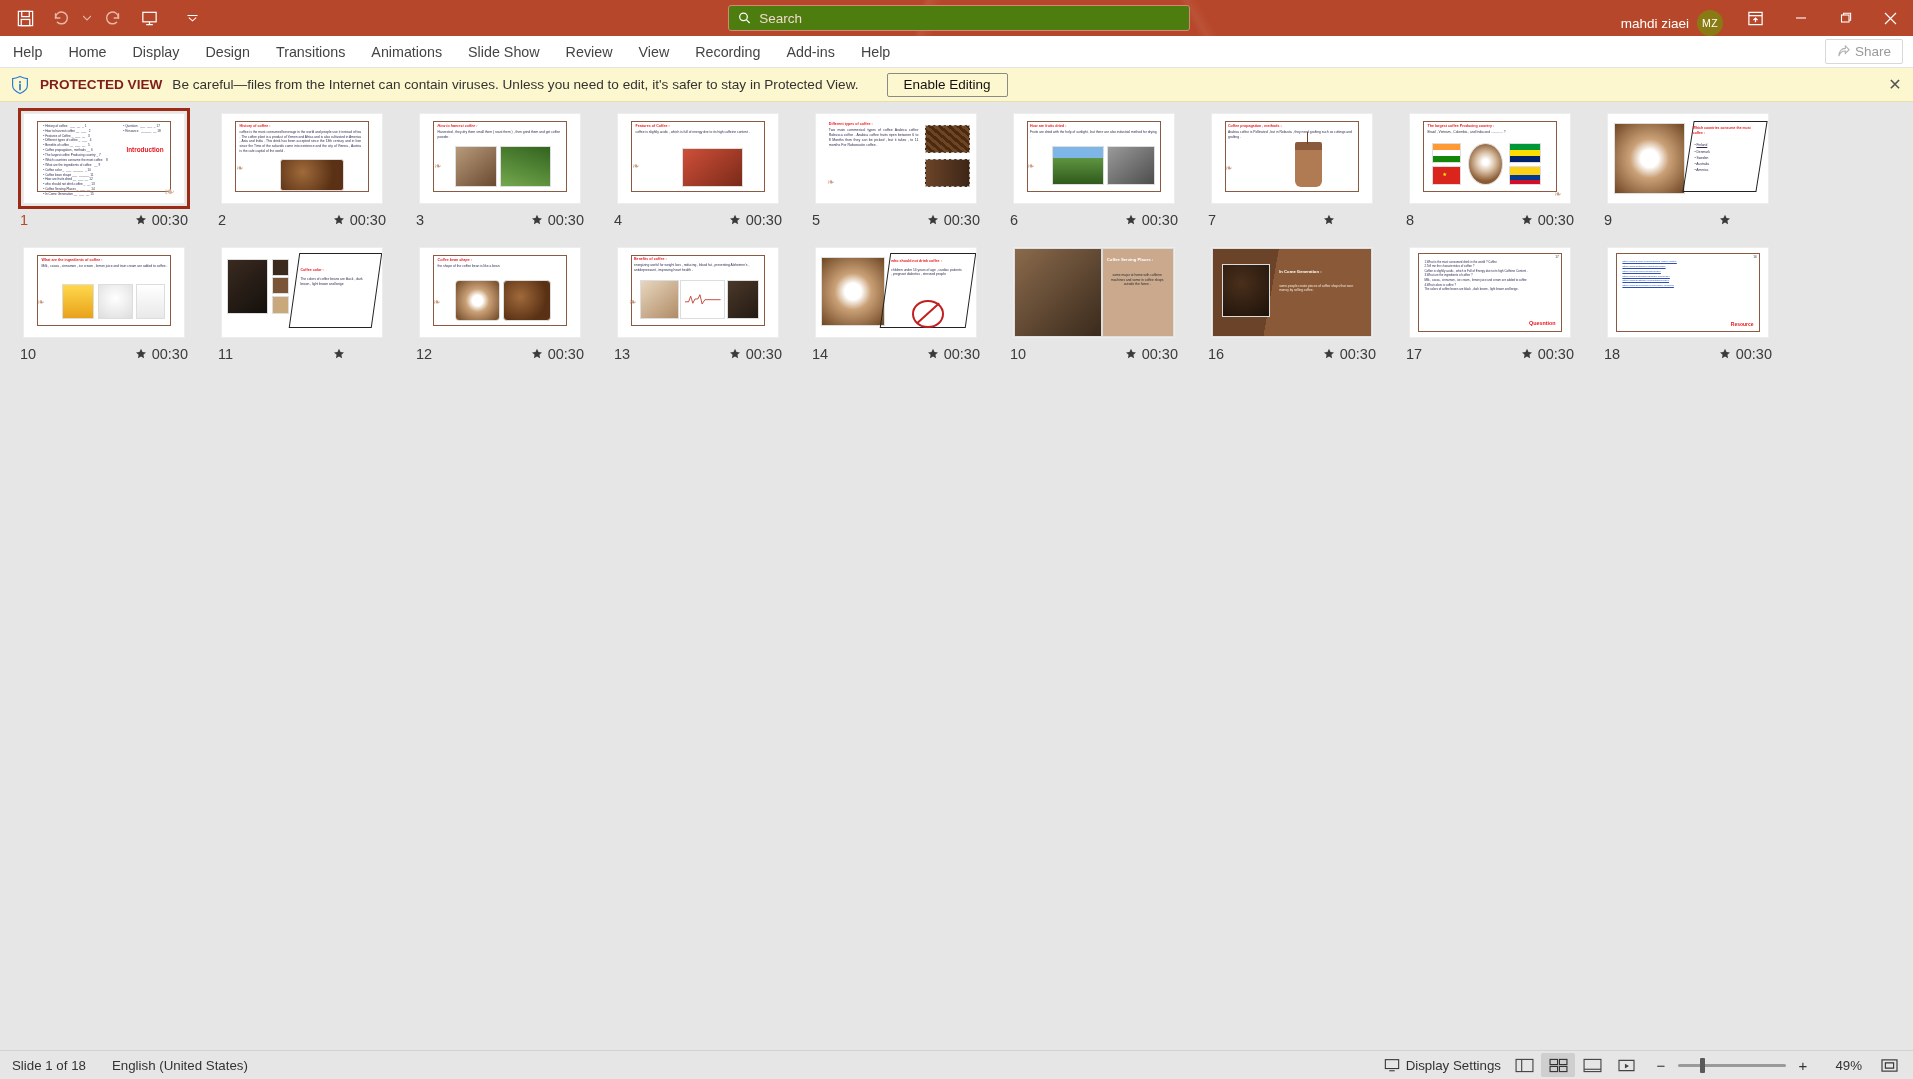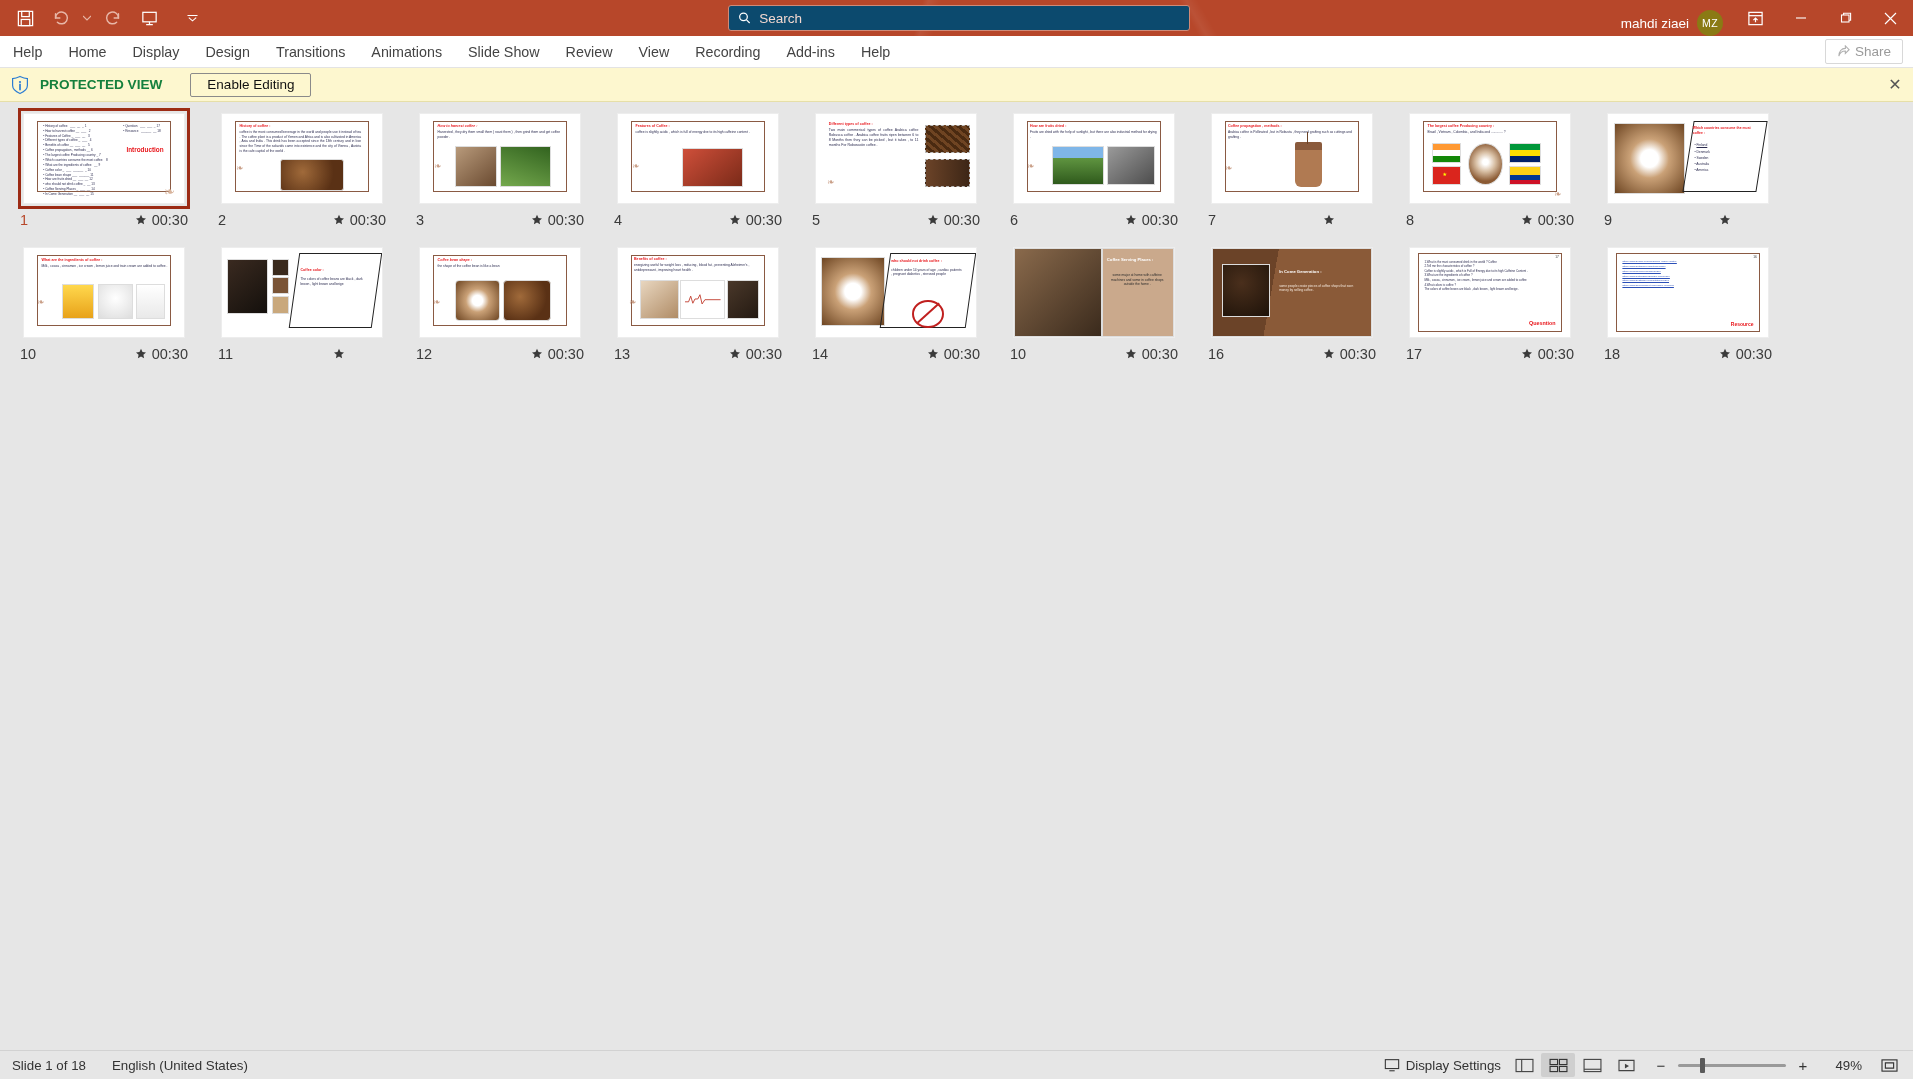--- a/index.html
+++ b/index.html
@@ -30,21 +30,21 @@
   }
   .qat-btn svg { display:block; }
   .qat-sep { width: 12px; }
   .title-text {
     position: absolute; left: 0; right: 0; text-align: center;
     color: #fff; font-size: 14.5px; letter-spacing: .1px; z-index:1;
     pointer-events: none; white-space: nowrap;
   }
   .search-box {
     position: absolute; left: 728px; top: 5px; width: 462px; height: 26px;
-    background: #0c4a6e; border: 1px solid #d08a77; border-radius: 3px;
+    background: #4d7c0f; border: 1px solid #d08a77; border-radius: 3px;
     display: flex; align-items: center; padding: 0 9px; gap: 8px; z-index:2;
   }
   .search-box input {
     background: transparent; border: 0; outline: 0; color: #fff;
     font-size: 13.5px; font-family: inherit; width: 100%;
   }
   .search-box input::placeholder { color: #f3d8d0; opacity: 1; }
   .tb-right {
     position: absolute; right: 0; top: 0; height: 36px;
     display: flex; align-items: flex-end; gap: 0; z-index:2;
@@ -80,21 +80,21 @@
     font-size: 13.5px; background:#fff;
   }
 
   
   .pvbar {
     height: 34px; background: #fdf7cf; border-bottom: 1px solid #e6dfa8;
     display: flex; align-items: center; padding: 0 10px; gap: 10px;
     position: relative;
   }
   .pv-icon { width: 20px; height: 20px; flex: 0 0 20px; }
-  .pv-strong { font-size: 13.6px; color: #15803d; font-weight: bold; }
+  .pv-strong { font-size: 13.6px; color: #7f1d1d; font-weight: bold; }
   .pv-msg { font-size: 13.6px; color: #333; }
   .pv-enable {
     margin-left: 18px; height: 24px; padding: 0 16px;
     background: #fdf7cf; border: 1px solid #8a8a8a; border-radius: 2px;
     font-size: 13.5px; color: #111; font-family: inherit; cursor: pointer;
   }
   .pv-close {
     position: absolute; right: 9px; top: 8px; width: 18px; height: 18px;
     display:flex; align-items:center; justify-content:center;
     color: #555; font-size: 16px; line-height: 1; cursor: pointer;
@@ -302,20 +302,21 @@
   </div>
 </div>
 
 <div class="pvbar">
   <svg class="pv-icon" viewBox="0 0 20 20" fill="none">
     <path d="M10 1.5C7 3 4.5 3.6 2.6 3.6v7c0 4 3.6 6.4 7.4 7.9 3.8-1.5 7.4-3.9 7.4-7.9v-7C15.5 3.6 13 3 10 1.5z" stroke="#2b7cd3" stroke-width="1.2"></path>
     <circle cx="10" cy="7" r="1.1" fill="#2b7cd3"></circle>
     <path d="M10 9.4v5.2" stroke="#2b7cd3" stroke-width="1.7" stroke-linecap="round"></path>
   </svg>
   <span class="pv-strong">PROTECTED VIEW</span>
+  <span class="pv-msg">Be careful—files from the Internet can contain viruses. Unless you need to edit, it's safer to stay in Protected View.</span>
   <button class="pv-enable">Enable Editing</button>
   <span class="pv-close">✕</span>
 </div>
 
 <div class="canvas">
   <div class="grid">
 
     <div class="slide-cell selected">
       <div class="thumb-wrap">
         <div class="thumb">

